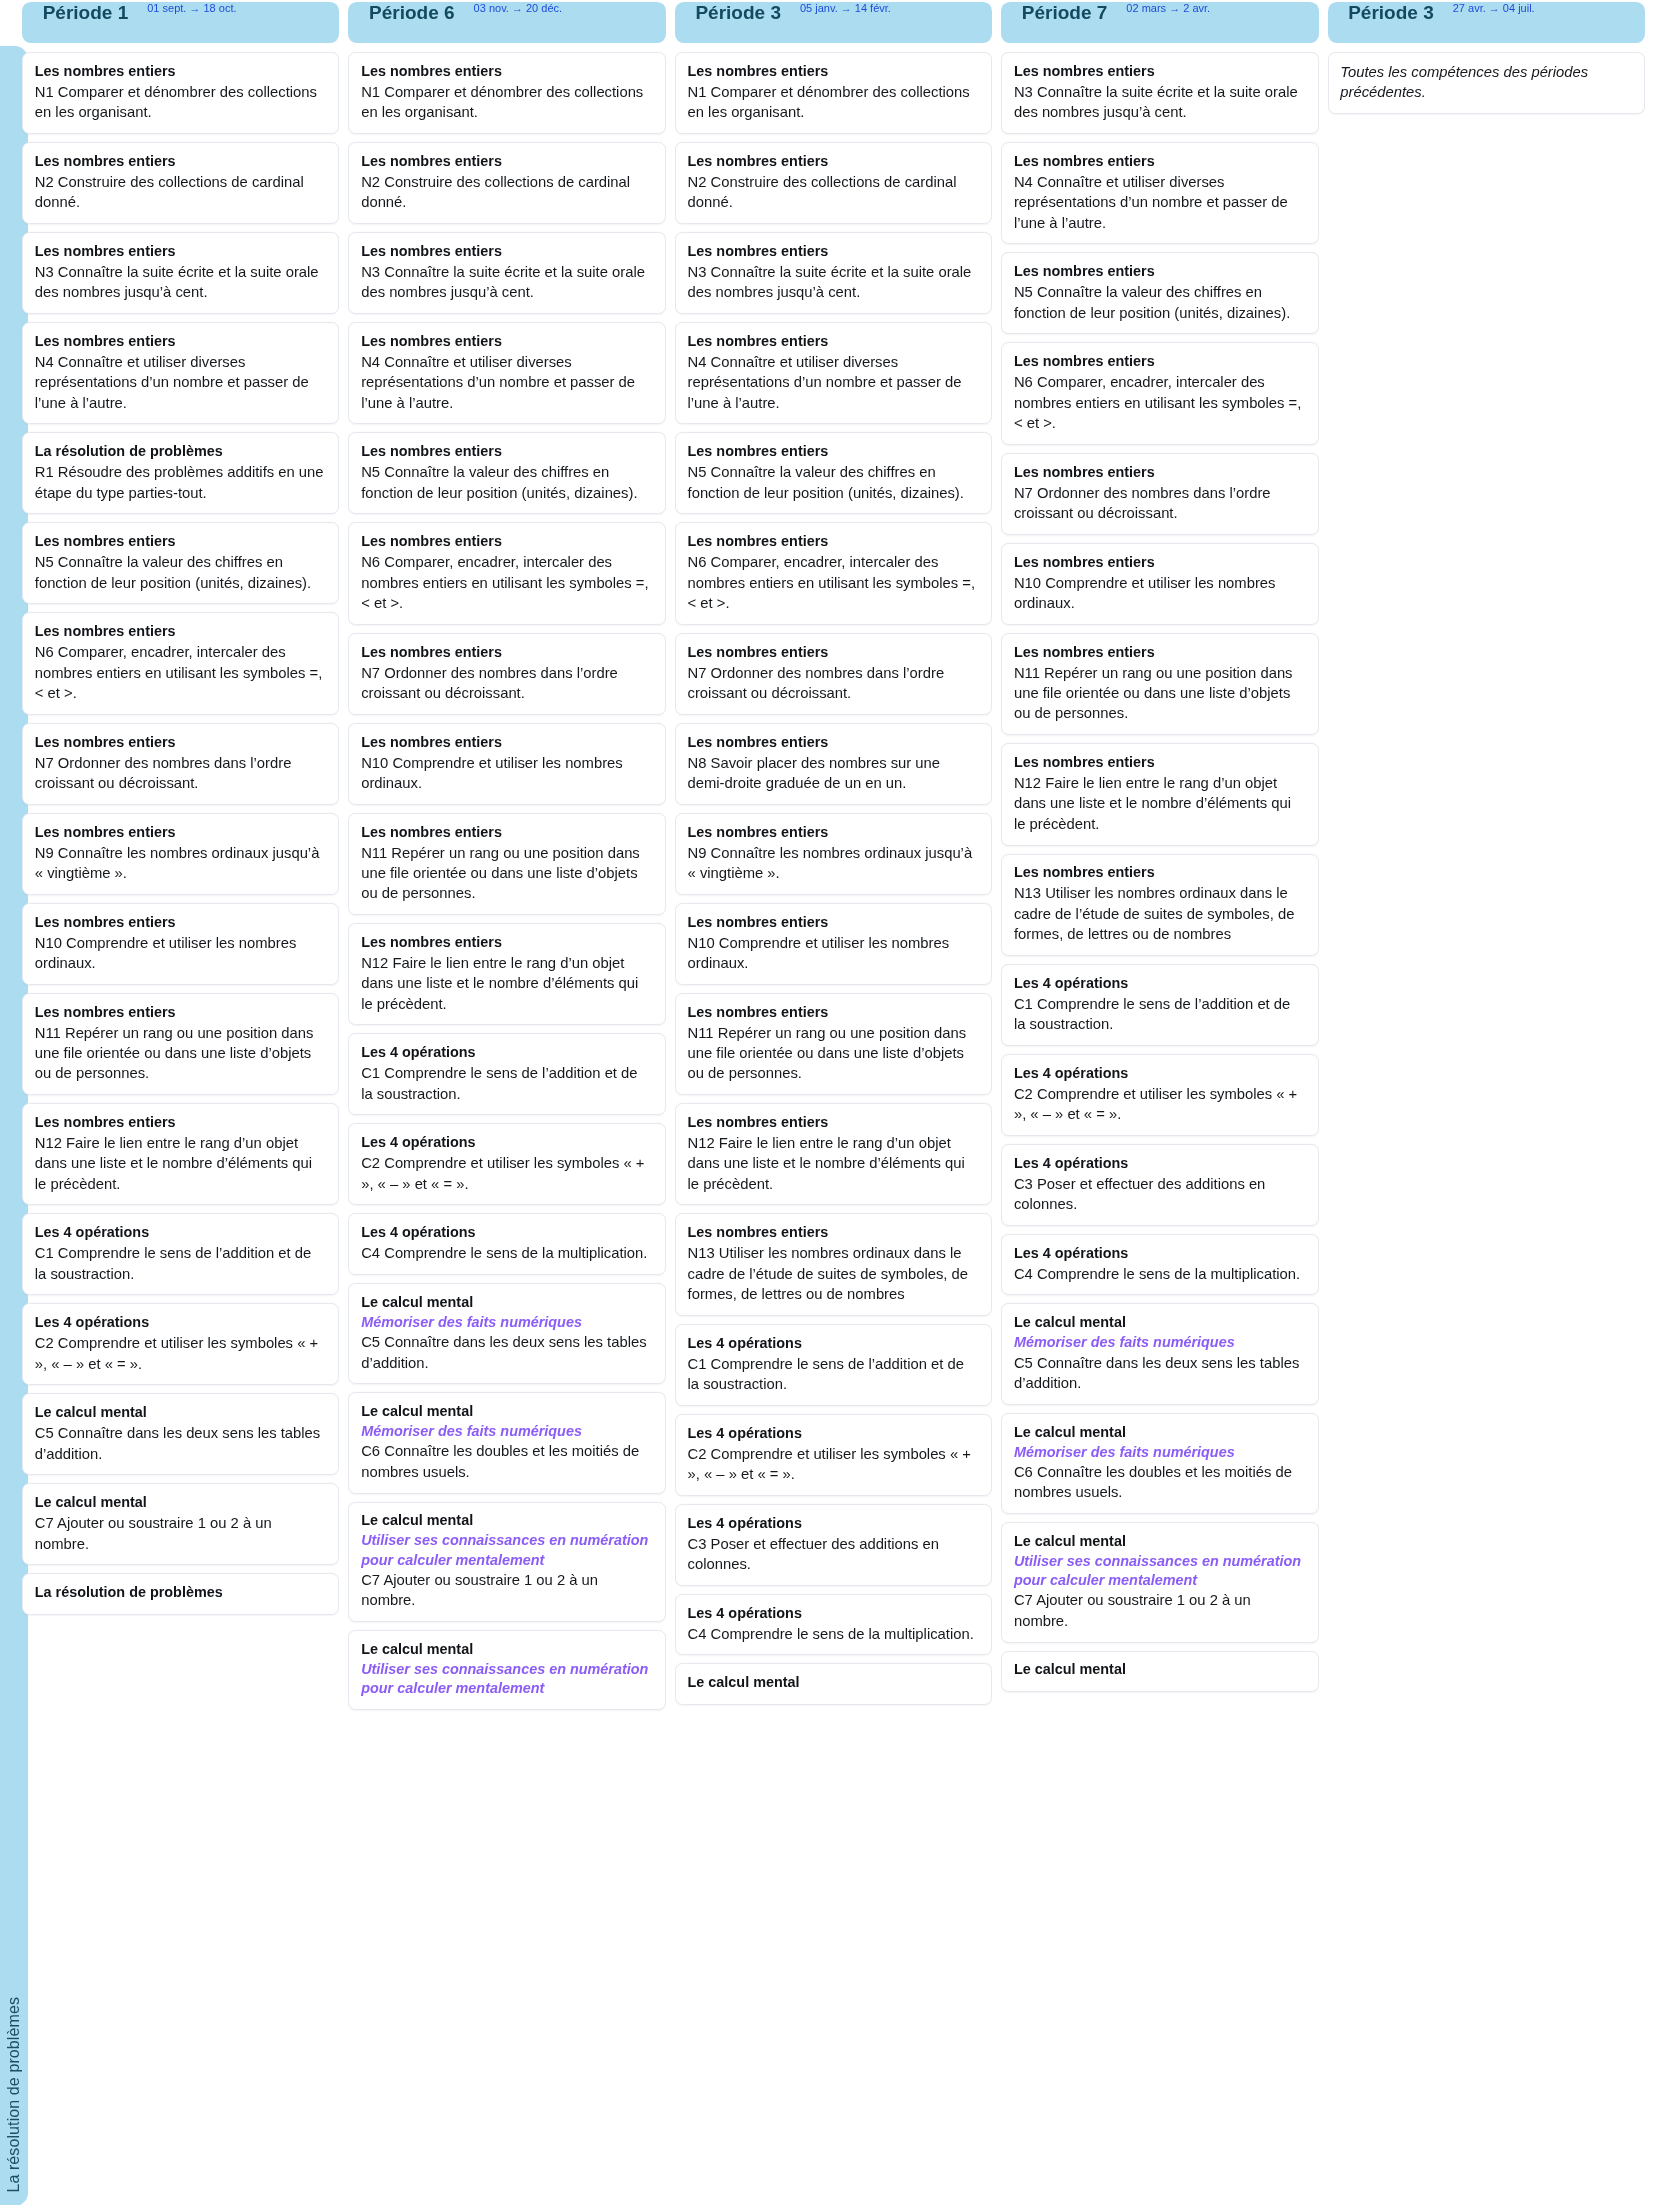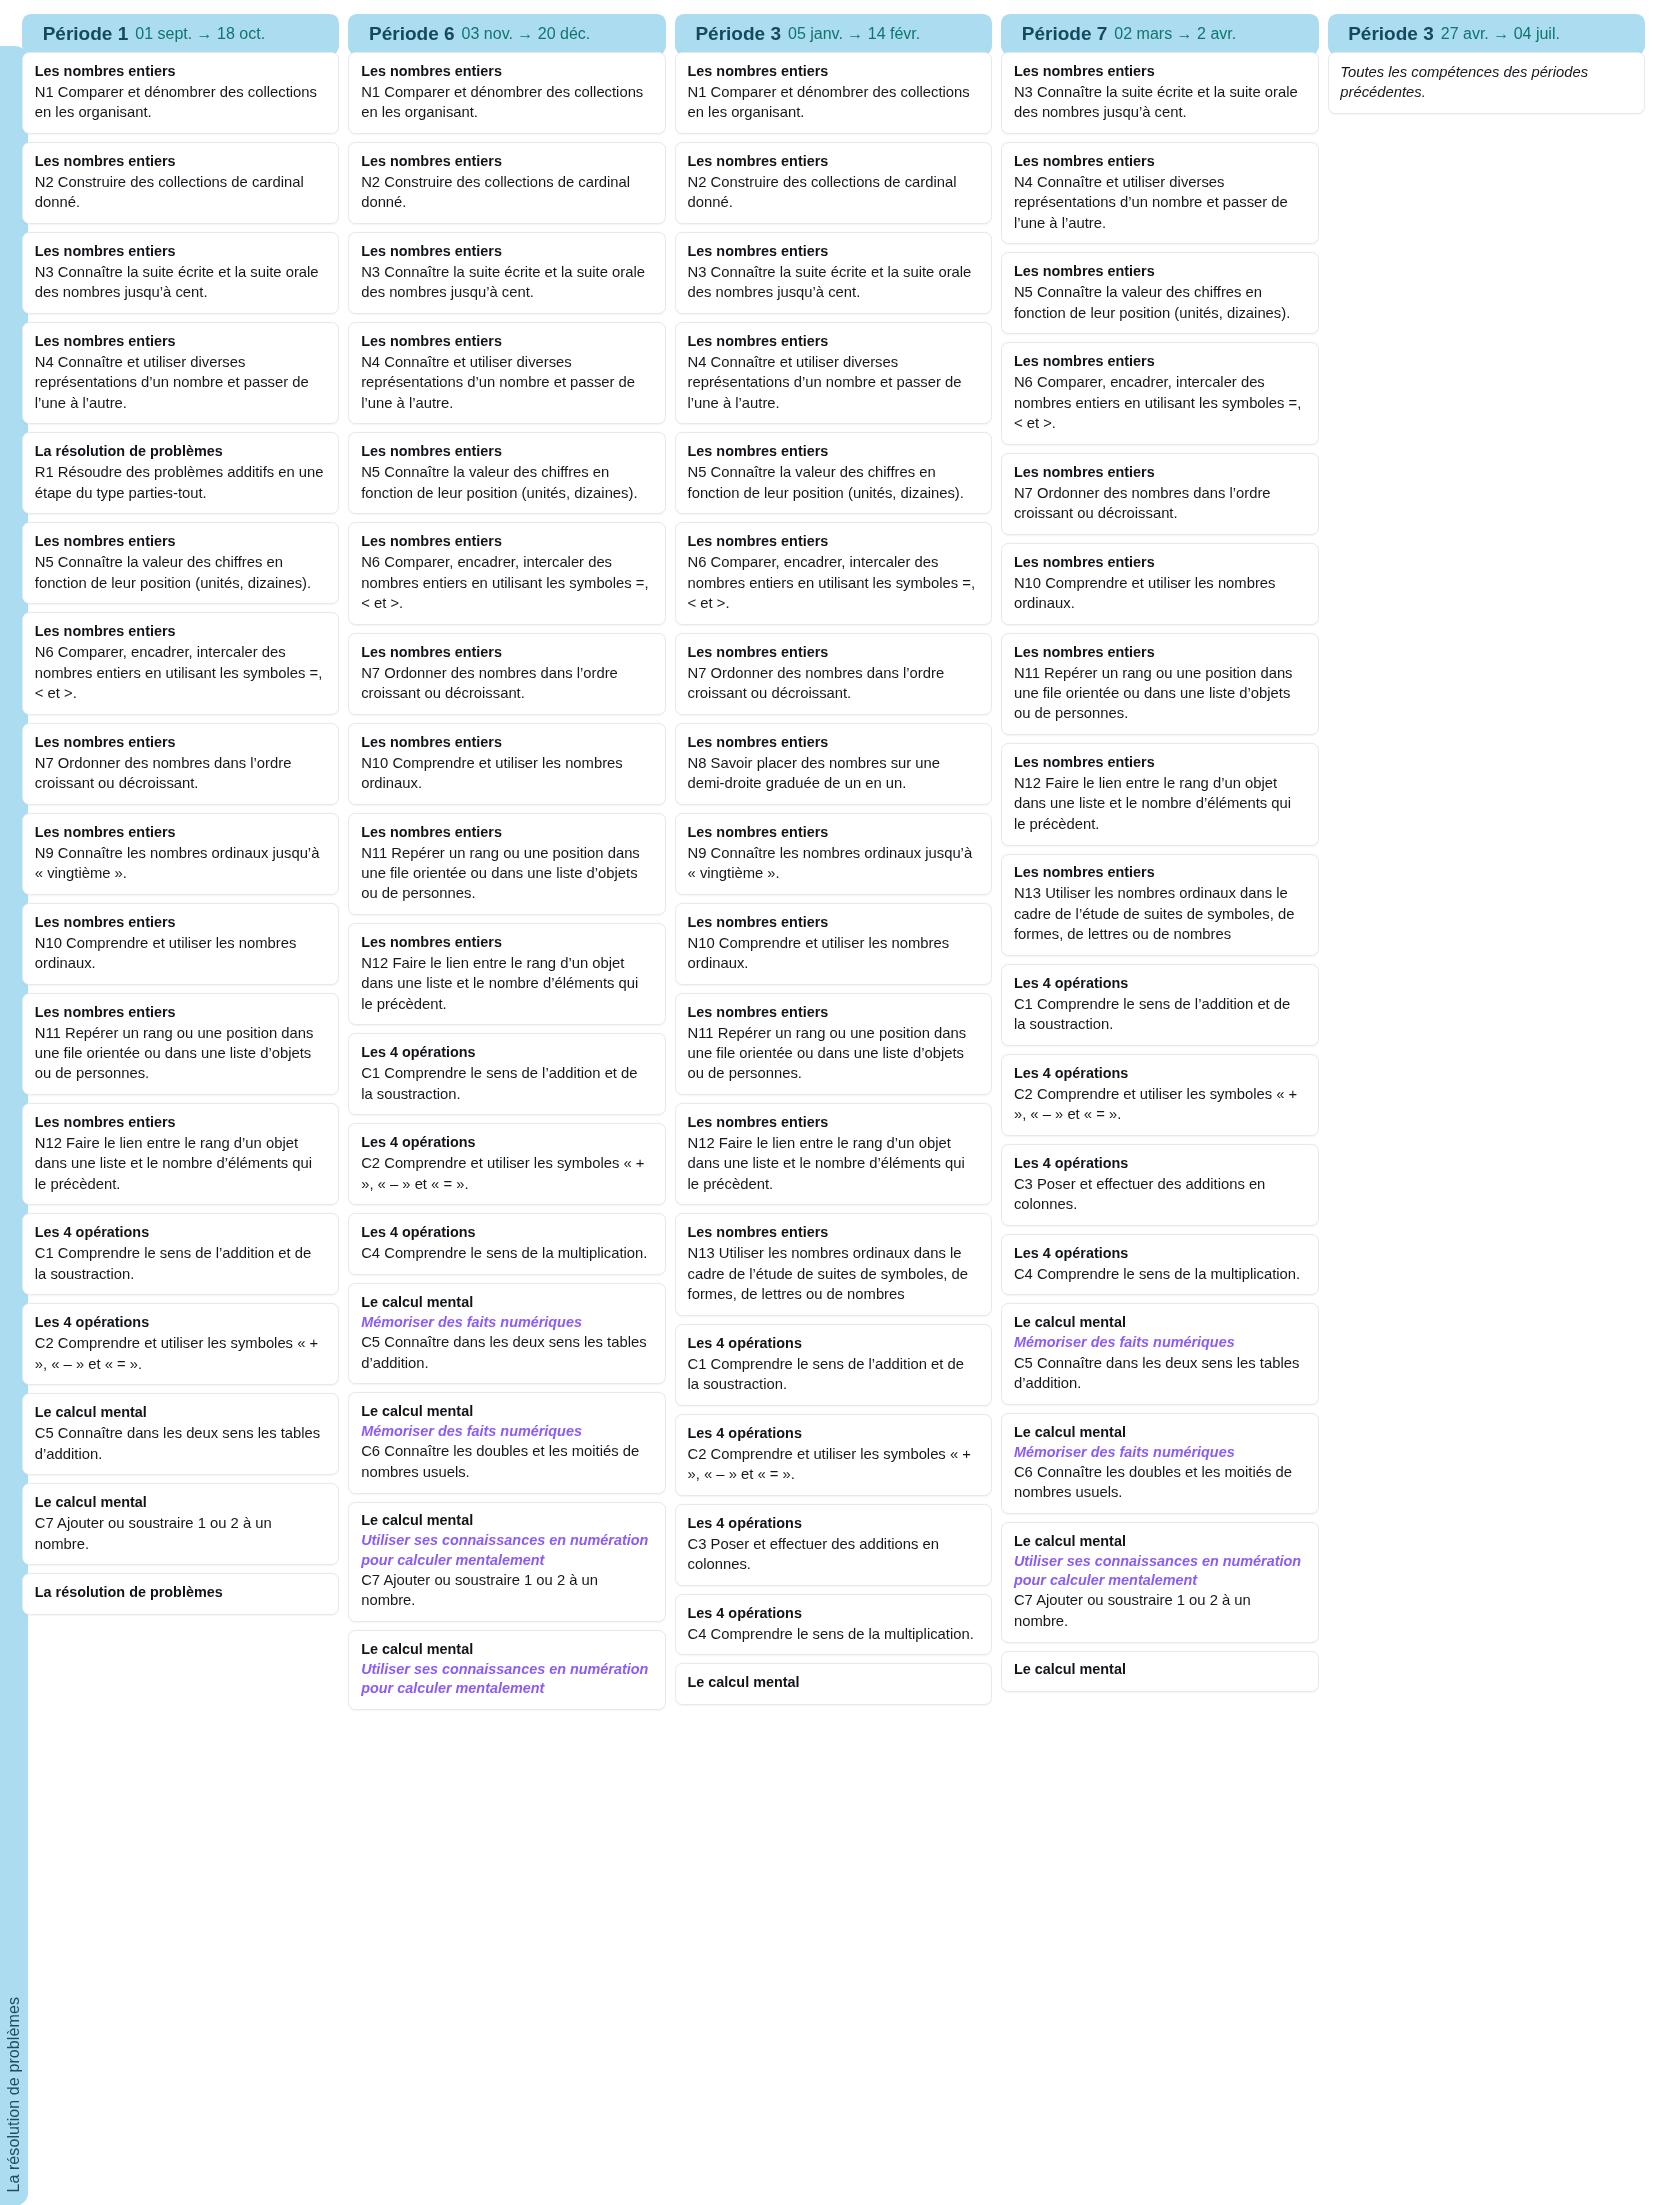--- a/index.html
+++ b/index.html
@@ -44,35 +44,34 @@
     width: 1623px;
     height: 46px;
     display: flex;
     gap: 8.9px;
   }
   .pill {
     flex: 1 1 0;
     background: #ACDCF0;
     border-radius: 8.9px;
     display: flex;
-    align-items: center;
-    gap: 7px;
+    align-items: flex-start;
+    gap: 19px;
     padding: 0 20.7px;
     height: 41px;
-    margin-top: 12px;
   }
   .pill-title {
     font-size: 19px;
     font-weight: bold;
     color: #134A60;
     white-space: nowrap;
   }
   .pill-dates {
-    font-size: 16px;
-    color: #0f766e;
+    font-size: 11px;
+    color: #1d4ed8;
     white-space: nowrap;
   }
 
   
   .columns {
     position: absolute;
     left: 22px; top: 52px;
     width: 1623px;
     height: 2154px;
     display: flex;

